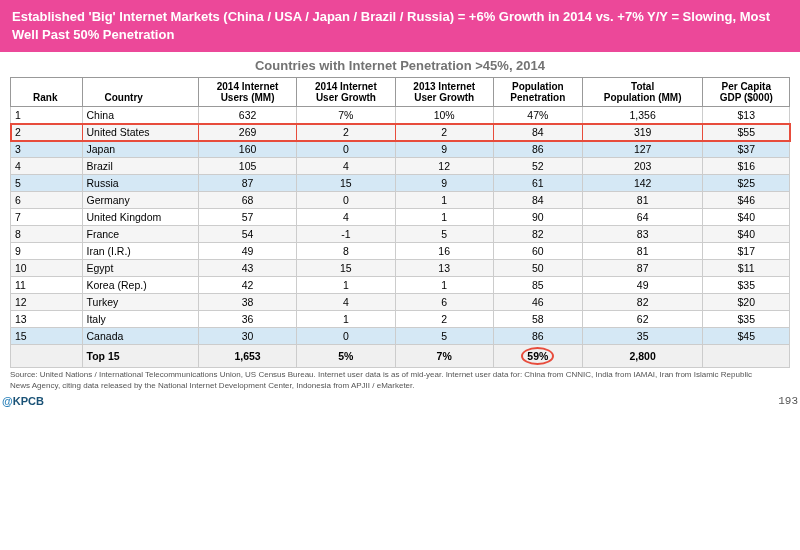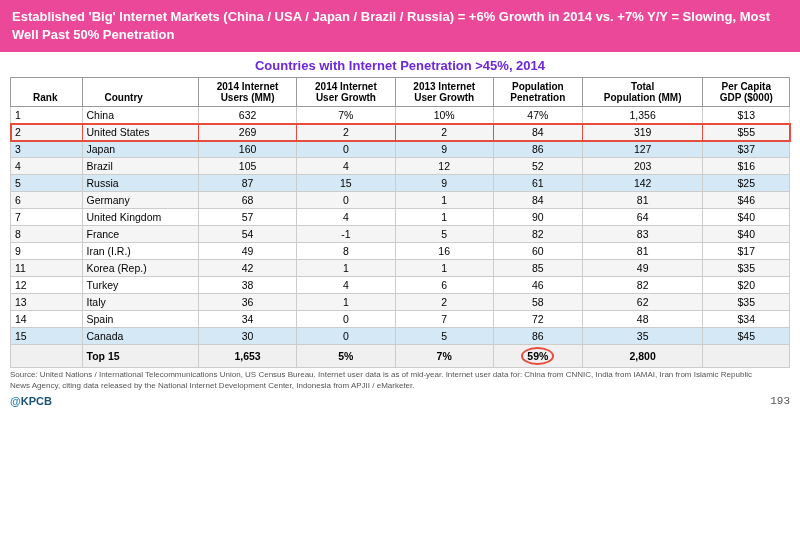--- a/index.html
+++ b/index.html
@@ -17,21 +17,21 @@
       padding: 8px 12px;
       font-size: 13px;
       font-weight: bold;
       line-height: 1.4;
     }
     .subtitle {
       text-align: center;
       font-size: 13px;
       font-weight: bold;
       margin: 6px 0 4px 0;
-      color: #6d28d9;
+      color: #737373;
     }
     .table-container {
       padding: 0 10px;
     }
     table {
       width: 100%;
       border-collapse: collapse;
       font-size: 10.5px;
     }
     thead tr {
@@ -84,21 +84,21 @@
     .footer-source {
       font-size: 8px;
       color: #555;
       padding: 2px 26px 0 10px;
       line-height: 1.3;
     }
     .bottom-bar {
       display: flex;
       justify-content: space-between;
       align-items: center;
-      padding: 2px 10px;
+      padding: 2px 2px;
       margin-top: 2px;
     }
     .kpcb-logo {
       font-size: 11px;
       font-weight: bold;
       color: #1a5276;
     }
     .kpcb-at {
       color: #2980b9;
     }
@@ -220,20 +220,30 @@
           <td class="left">9</td>
           <td class="left">Iran (I.R.)</td>
           <td>49</td>
           <td>8</td>
           <td>16</td>
           <td>60</td>
           <td>81</td>
           <td>$17</td>
         </tr>
         <tr>
+          <td class="left">10</td>
+          <td class="left">Egypt</td>
+          <td>43</td>
+          <td>15</td>
+          <td>13</td>
+          <td>50</td>
+          <td>87</td>
+          <td>$11</td>
+        </tr>
+        <tr>
           <td class="left">11</td>
           <td class="left">Korea (Rep.)</td>
           <td>42</td>
           <td>1</td>
           <td>1</td>
           <td>85</td>
           <td>49</td>
           <td>$35</td>
         </tr>
         <tr>
@@ -248,30 +258,20 @@
         </tr>
         <tr>
           <td class="left">13</td>
           <td class="left">Italy</td>
           <td>36</td>
           <td>1</td>
           <td>2</td>
           <td>58</td>
           <td>62</td>
           <td>$35</td>
-        </tr>
-        <tr>
-          <td class="left">14</td>
-          <td class="left">Spain</td>
-          <td>34</td>
-          <td>0</td>
-          <td>7</td>
-          <td>72</td>
-          <td>48</td>
-          <td>$34</td>
         </tr>
         <tr class="highlighted">
           <td class="left">15</td>
           <td class="left">Canada</td>
           <td>30</td>
           <td>0</td>
           <td>5</td>
           <td>86</td>
           <td>35</td>
           <td>$45</td>

